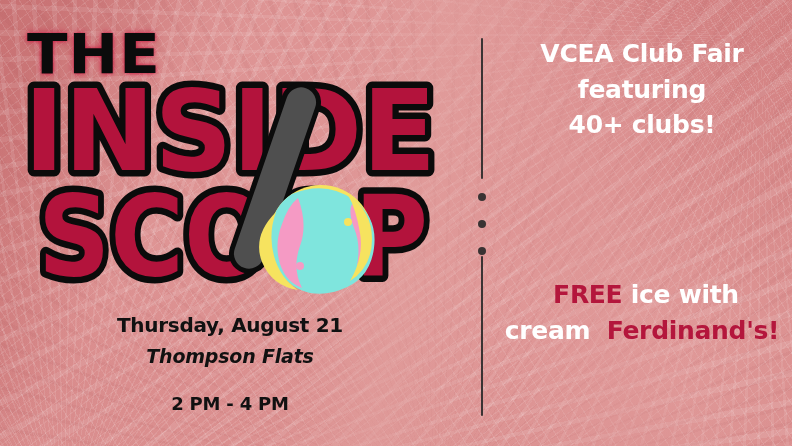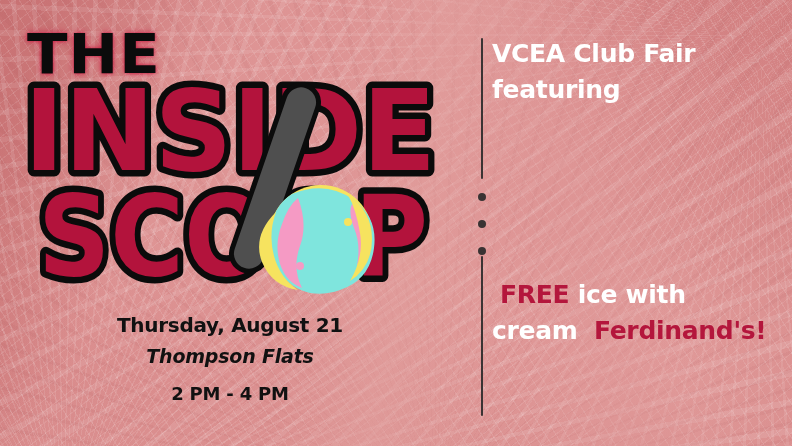--- a/index.html
+++ b/index.html
@@ -64,36 +64,36 @@
   .logo-wrap{position:absolute;left:0;top:58px;width:460px;height:230px;}
   .logo-svg{display:block;width:460px;height:230px;}
 
   .dateblock{
     position:absolute;left:0;top:302px;width:460px;
     text-align:center;color:#111;
     font-family:"DejaVu Sans",sans-serif;font-weight:bold;
   }
   .d-line1{font-size:20px;line-height:1.12;letter-spacing:-0.3px;}
   .d-line2{font-size:19px;line-height:1.5;margin-top:6px;letter-spacing:-0.2px;font-style:italic;}
-  .d-line3{font-size:18px;line-height:1.5;margin-top:9px;letter-spacing:-0.2px;}
+  .d-line3{font-size:18px;line-height:1.5;margin-top:19px;letter-spacing:-0.2px;}
 
   
   .divider{position:absolute;left:478px;top:0;width:8px;height:446px;}
   .div-seg{position:absolute;left:3px;width:2px;background:#3a3333;border-radius:1px;}
   .seg-top{top:38px;height:141px;}
   .seg-bot{top:256px;height:160px;}
   .div-dot{position:absolute;left:0px;width:8px;height:8px;border-radius:50%;background:#3a3333;}
   .dot1{top:193px;}
   .dot2{top:220px;}
   .dot3{top:247px;}
 
   
   .right{position:absolute;left:492px;top:0;width:300px;height:446px;}
   .rtext{
-    position:absolute;width:300px;
+    position:absolute;width:300px;text-align:center;
     font-family:"DejaVu Sans",sans-serif;font-weight:bold;
     color:#ffffff;font-size:25px;line-height:1.42;
     letter-spacing:-0.3px;
   }
   .rtext-top{top:36px;}
   .rtext-bot{top:277px;}
   .hl{color:#b4163c;margin-left:8px;}
 </style>
 </head>
 <body>
@@ -163,20 +163,21 @@
     <div class="div-dot dot2"></div>
     <div class="div-dot dot3"></div>
     <div class="div-seg seg-bot"></div>
   </div>
 
   <div class="right">
 
     <div class="rtext rtext-top">
       <div>VCEA Club Fair</div>
       <div>featuring</div>
+      <div>40+ clubs!</div>
     </div>
 
     <div class="rtext rtext-bot">
       <div><span class="hl">FREE</span><span> ice with</span></div>
       <div><span>cream </span><span class="hl">Ferdinand's!</span></div>
     </div>
   </div>
 
 </div>
 

